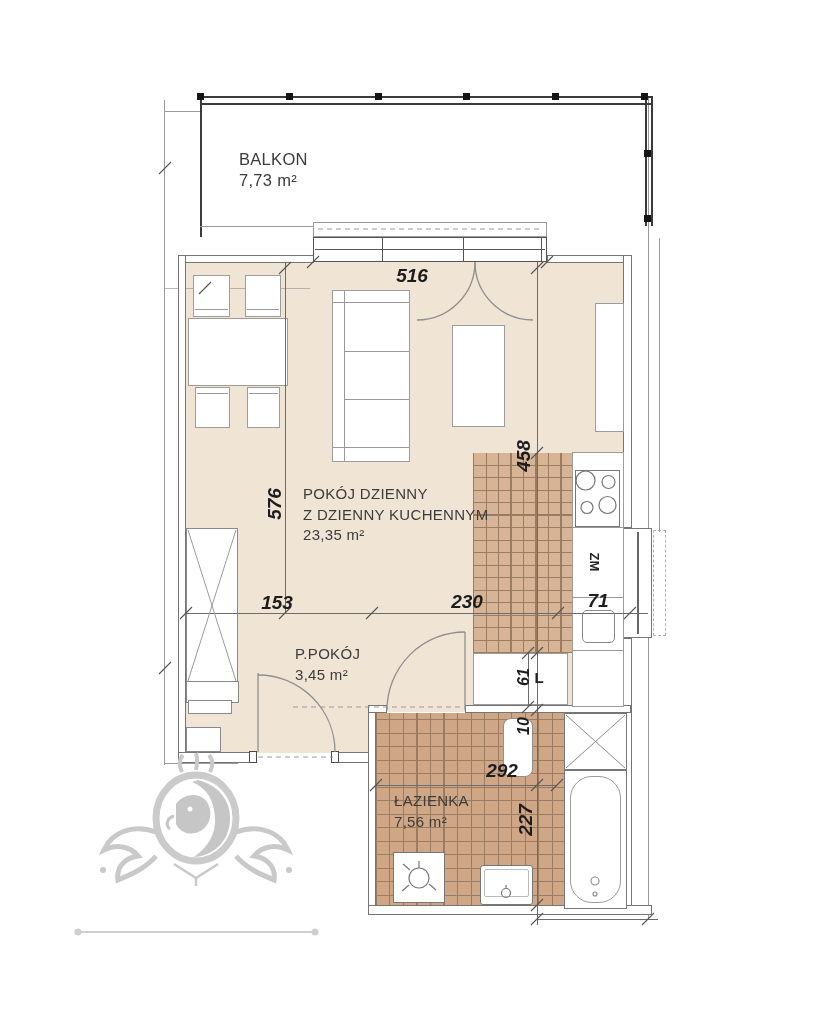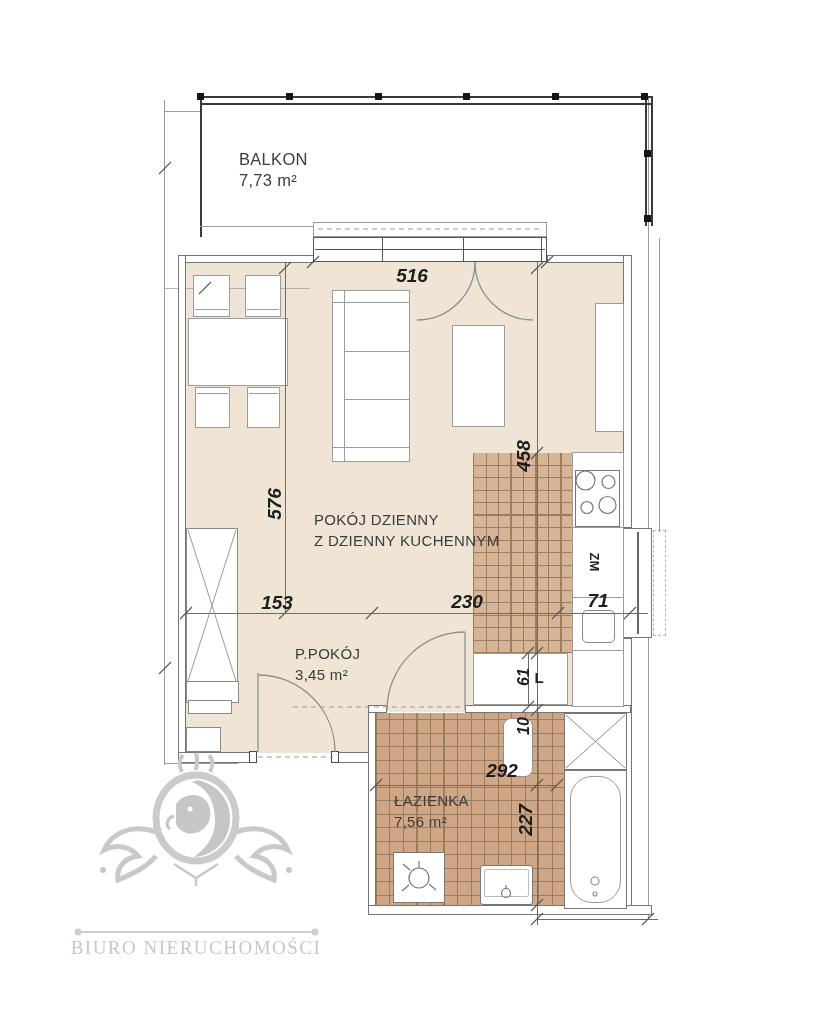--- a/index.html
+++ b/index.html
@@ -251,23 +251,24 @@
       <line x1="78" y1="932" x2="315" y2="932" stroke="#cfcfcf" stroke-width="2"></line>
       <circle cx="78" cy="932" r="3.5" fill="#cfcfcf"></circle>
         <circle cx="315" cy="932" r="3.5" fill="#cfcfcf"></circle>
     </g>
   </svg>
 
   <div class="room big" style="left:239px;top:149px;">
     <div>BALKON</div>
     <div>7,73 m²</div>
   </div>
-  <div class="room" style="left:303px;top:510px;margin-left:11px;">
+  <div class="room" style="left:303px;top:484px;">
     <div>POKÓJ DZIENNY</div>
     <div>Z DZIENNY KUCHENNYM</div>
+    <div>23,35 m²</div>
   </div>
   <div class="room" style="left:295px;top:644px;">
     <div>P.POKÓJ</div>
     <div>3,45 m²</div>
   </div>
   <div class="room" style="left:394px;top:791px;">
     <div>ŁAZIENKA</div>
     <div>7,56 m²</div>
   </div>
 
@@ -278,15 +279,14 @@
   <div class="dim" style="left:442px;top:592px;width:50px;">230</div>
   <div class="dim" style="left:573px;top:591px;width:50px;">71</div>
   <div class="dim sm rotccw" style="left:501px;top:667px;width:46px;">61</div>
   <div class="dim sm rotccw" style="left:506px;top:716px;width:36px;">10</div>
   <div class="dim" style="left:477px;top:761px;width:50px;">292</div>
   <div class="dim rotccw" style="left:503px;top:810px;width:46px;">227</div>
 
   <div class="applbl rotcw" style="left:580px;top:552px;width:28px;">ZM</div>
   <div class="applbl" style="left:531px;top:668px;width:16px;font-size:15px;">L</div>
 
-  <div class="wm-sub">BIURO NIERUCHOMOŚCI</div>
 
 </div>
 
 </body></html>

